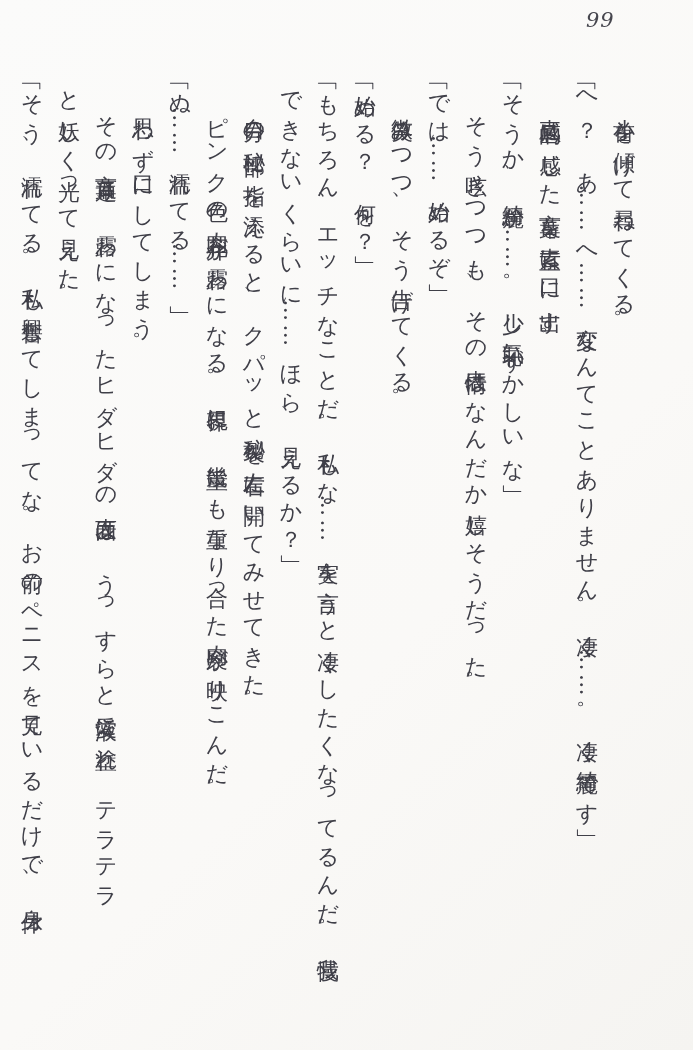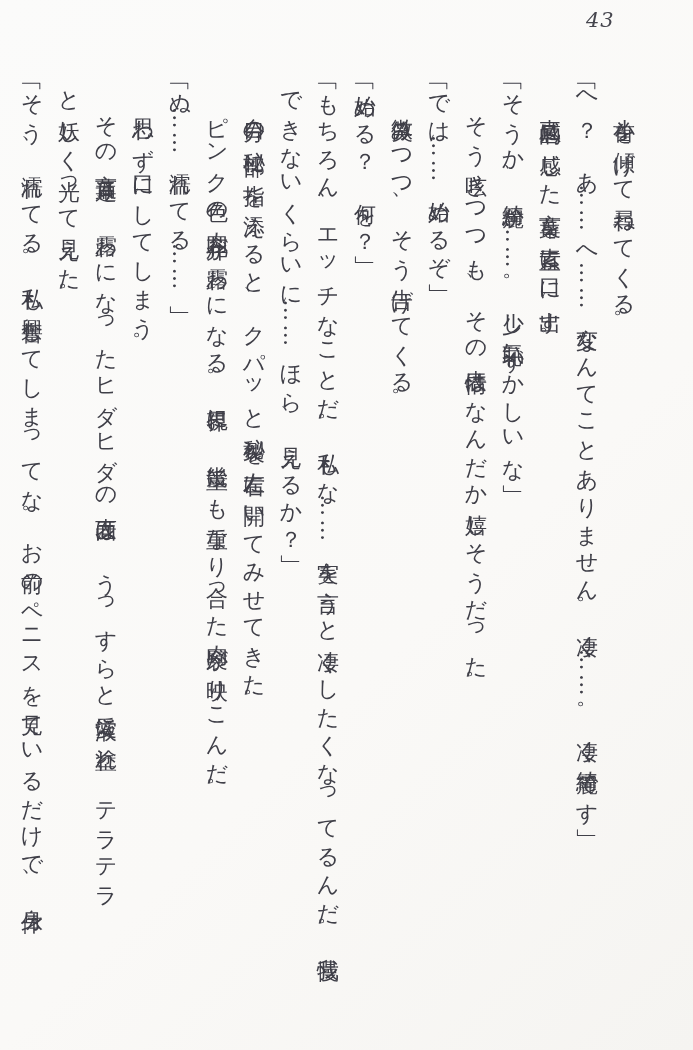--- a/index.html
+++ b/index.html
@@ -46,21 +46,21 @@
   }
 
   .text-column.indent {
     text-indent: 25px;        
   }
 </style>
 </head>
 <body>
 
 <div class="page">
-  <div class="page-number">43</div>
+  <div class="page-number">99</div>
 
   <div class="text-block">
       <p class="text-column indent">小首を傾げて尋ねてくる。</p>
       <p class="text-column">「へ？　あ……へ……変なんてことありません。凄く……。凄く綺麗です」</p>
       <p class="text-column indent">直感的に感じた言葉を素直に口に出す。</p>
       <p class="text-column">「そうか、綺麗か……。少し気恥ずかしいな」</p>
       <p class="text-column indent">そう呟きつつも、その表情はなんだか嬉しそうだった。</p>
       <p class="text-column">「では……始めるぞ」</p>
       <p class="text-column indent">微笑みつつ、そう告げてくる。</p>
       <p class="text-column">「始める？　何を？」</p>

